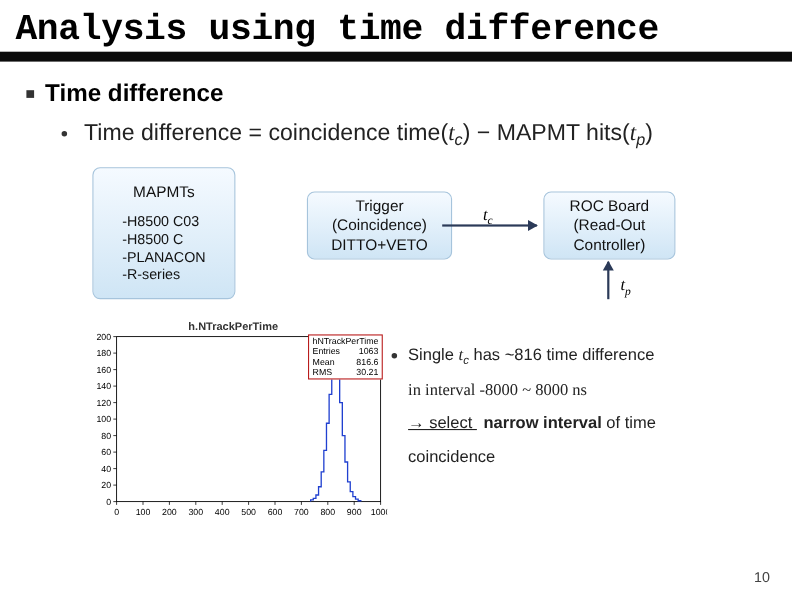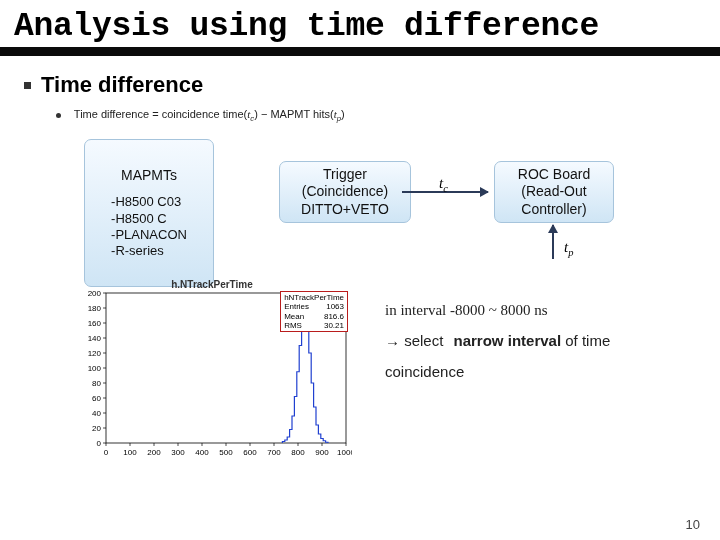--- a/index.html
+++ b/index.html
@@ -33,21 +33,21 @@
     margin-bottom: 10px;
   }
   .bullet-sq {
     width: 7px; height: 7px; background: #333; flex: none;
   }
   .section-head {
     font-size: 22px;
     font-weight: 600;
   }
   .formula {
-    font-size: 11px;
+    font-size: 21px;
     color: #222;
     padding-left: 32px;
     margin-top: 6px;
   }
   .sub-bullet {
     display: inline-block;
     width: 5px; height: 5px; border-radius: 50%; background: #333;
     margin-right: 10px; vertical-align: middle;
   }
   .italic-var { font-style: italic; font-family: "Times New Roman", serif; }
@@ -104,21 +104,21 @@
   }
   .lbl {
     position: absolute;
     font-family: "Times New Roman", serif;
     font-style: italic;
     font-size: 15px;
   }
 
   .lower {
     display: flex;
-    gap: 18px;
+    gap: 4px;
     padding: 0 10px 0 72px;
   }
   .chart {
     width: 280px;
     height: 180px;
     position: relative;
     flex: none;
   }
   .chart svg { width: 100%; height: 100%; }
   .chart-title-top {
@@ -145,21 +145,21 @@
     font-size: 15px;
     color: #222;
     padding: 14px 6px 0 0;
     line-height: 2.05;
   }
   .right-notes .row { display: flex; }
   .right-notes .dot {
     width: 5px; height: 5px; border-radius: 50%; background: #333;
     margin: 13px 10px 0 0; flex: none;
   }
-  .arrow-sym { margin-right: 6px; }
+  .arrow-sym { margin-right: 6px; text-decoration: underline; }
 
   .pagenum {
     position: absolute;
     right: 20px;
     bottom: 8px;
     font-size: 13px;
     color: #444;
   }
 </style>
 </head>
@@ -177,21 +177,21 @@
   <div class="formula">
     <span class="sub-bullet"></span>
     <span>Time difference</span>
     <span>=</span>
     <span>coincidence time</span>(<span class="italic-var">t</span><span class="sub">c</span>)
     <span>−</span>
     <span>MAPMT hits</span>(<span class="italic-var">t</span><span class="sub">p</span>)
   </div>
 
   <div class="diagram">
-    <div class="box" style="left:60px; top:8px; width:130px; height:148px;">
+    <div class="box" style="left:60px; top:8px; width:130px; height:120px;">
       <div class="box-title">MAPMTs</div>
       <div class="box-lines" style="margin-top:10px;">
         <div>-H8500 C03</div>
         <div>-H8500 C</div>
         <div>-PLANACON</div>
         <div>-R-series</div>
       </div>
     </div>
 
     <div class="box" style="left:255px; top:30px; width:132px; height:62px;">
@@ -284,20 +284,26 @@
           <line x1="250" x2="250" y1="162" y2="165" stroke="#000" stroke-width="0.7"></line>
           <text x="250" y="174" text-anchor="middle" font-size="8" fill="#000">900</text>
           <line x1="274" x2="274" y1="162" y2="165" stroke="#000" stroke-width="0.7"></line>
           <text x="274" y="174" text-anchor="middle" font-size="8" fill="#000">1000</text>
           <path d="M 210.4 162 L 210.4 160.5 L 212.8 160.5 L 212.8 159 L 215.2 159 L 215.2 156 L 217.6 156 L 217.6 148.5 L 220 148.5 L 220 135 L 222.4 135 L 222.4 115.5 L 224.8 115.5 L 224.8 90.75 L 227.20000000000002 90.75 L 227.20000000000002 64.5 L 229.6 64.5 L 229.6 42 L 232 42 L 232 19.5 L 234.39999999999998 19.5 L 234.39999999999998 42 L 236.79999999999998 42 L 236.79999999999998 72 L 239.2 72 L 239.2 102 L 241.6 102 L 241.6 126 L 244 126 L 244 144 L 246.4 144 L 246.4 153 L 248.8 153 L 248.8 157.5 L 251.20000000000002 157.5 L 251.20000000000002 159.75 L 253.60000000000002 159.75 L 253.60000000000002 161.25 L 256 161.25 L 256 162" fill="none" stroke="#2040d0" stroke-width="1.2"></path>
         </g>
     </svg>
   </div>
 
   <div class="right-notes">
+    <div class="row">
+      <span class="dot"></span>
+      <span>
+        <span>Single </span><span class="italic-var">t</span><span class="sub">c</span><span> has ~816 time difference</span>
+      </span>
+    </div>
     <div style="padding-left:15px;font-family:Liberation Serif, serif;">in interval -8000 ~ 8000 ns</div>
     <div style="padding-left:15px;">
       <span class="arrow-sym">→ select </span><b>narrow interval</b><span> of time</span>
     </div>
     <div style="padding-left:15px;">coincidence</div>
   </div>
 </div>
 
 <div class="pagenum">10</div>
 

